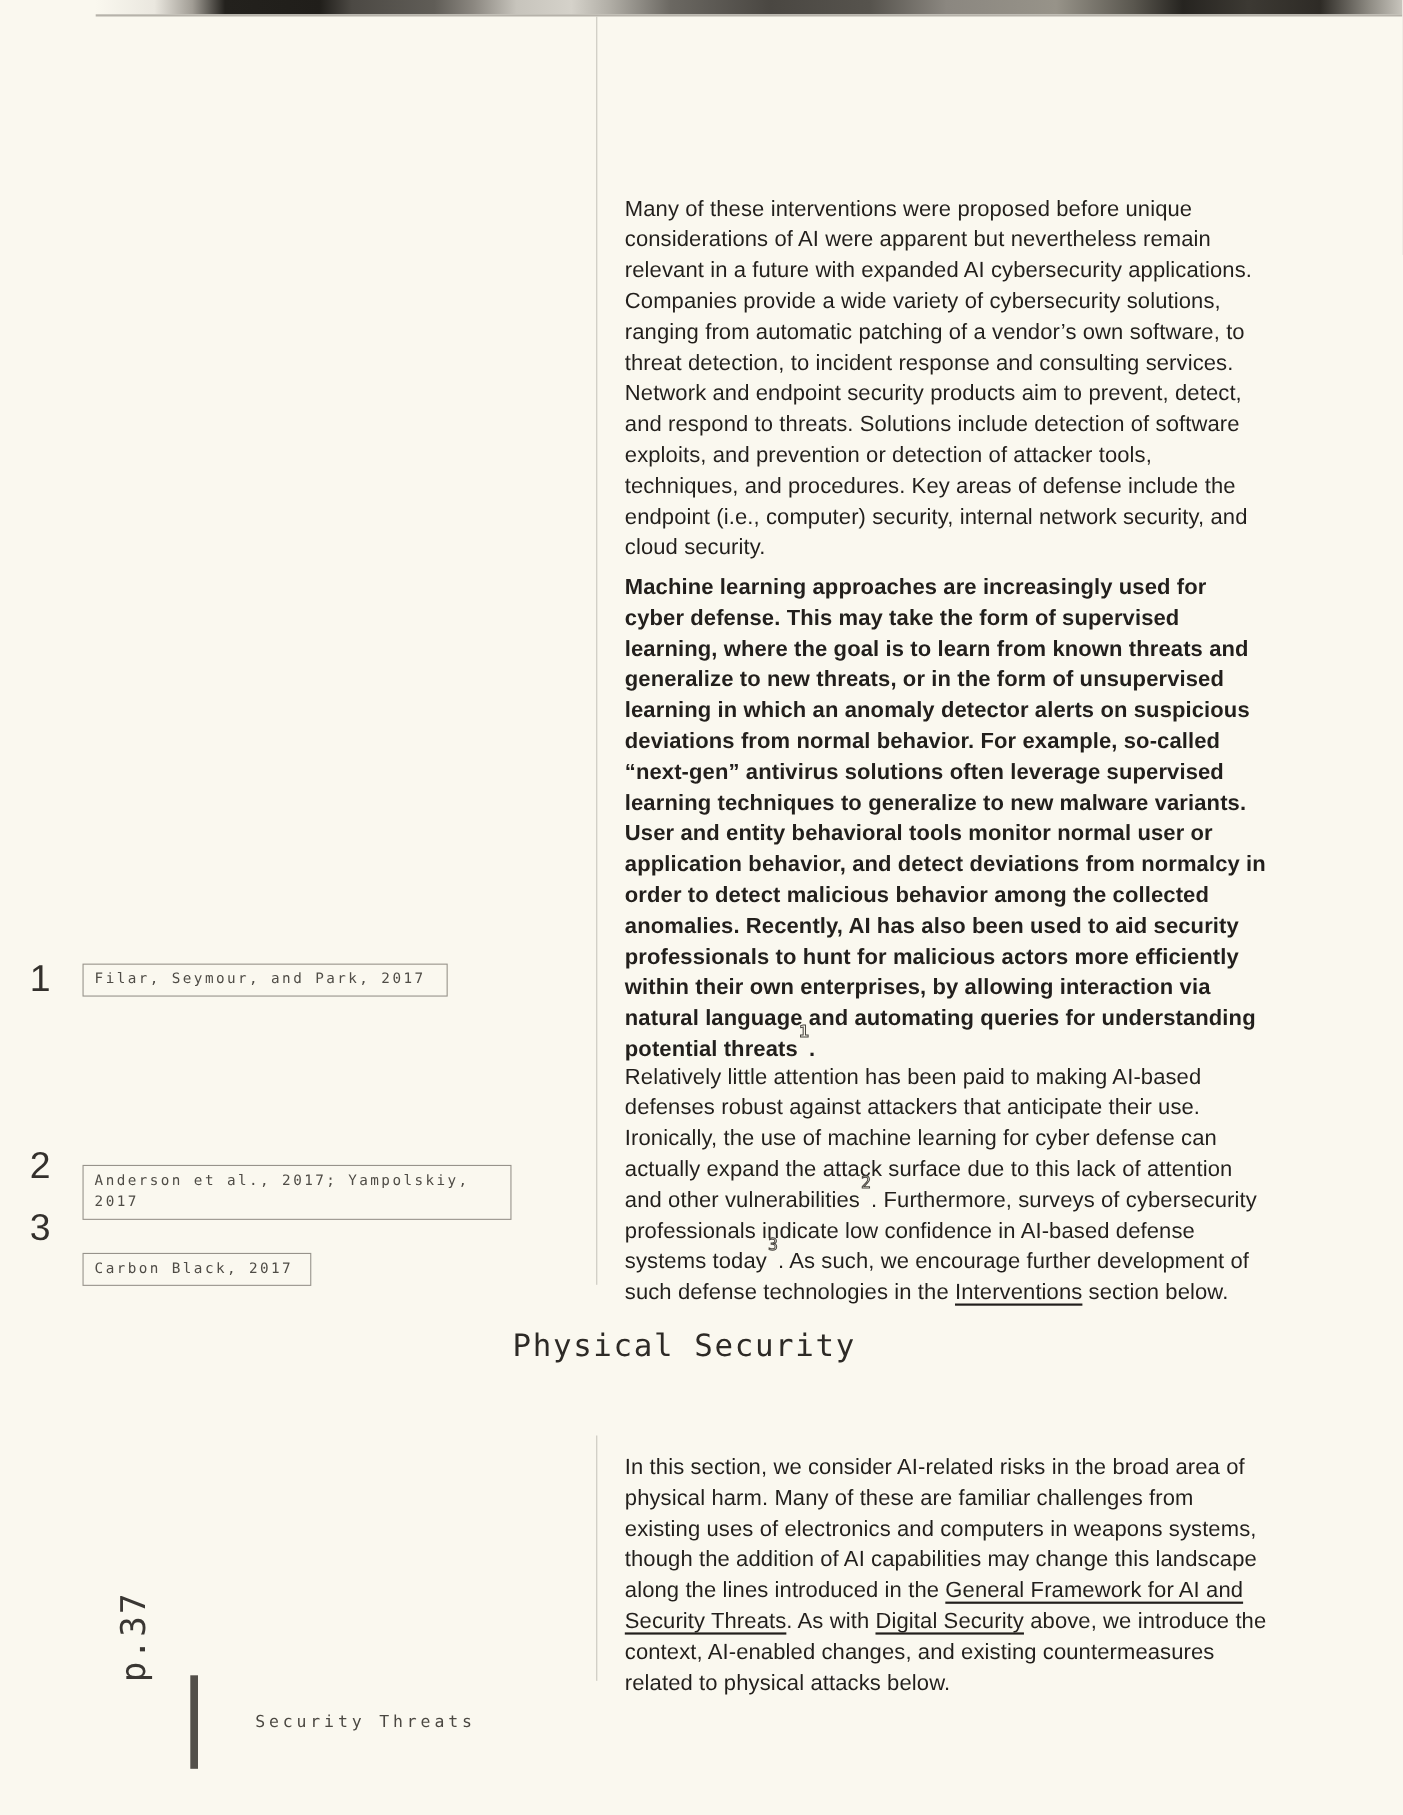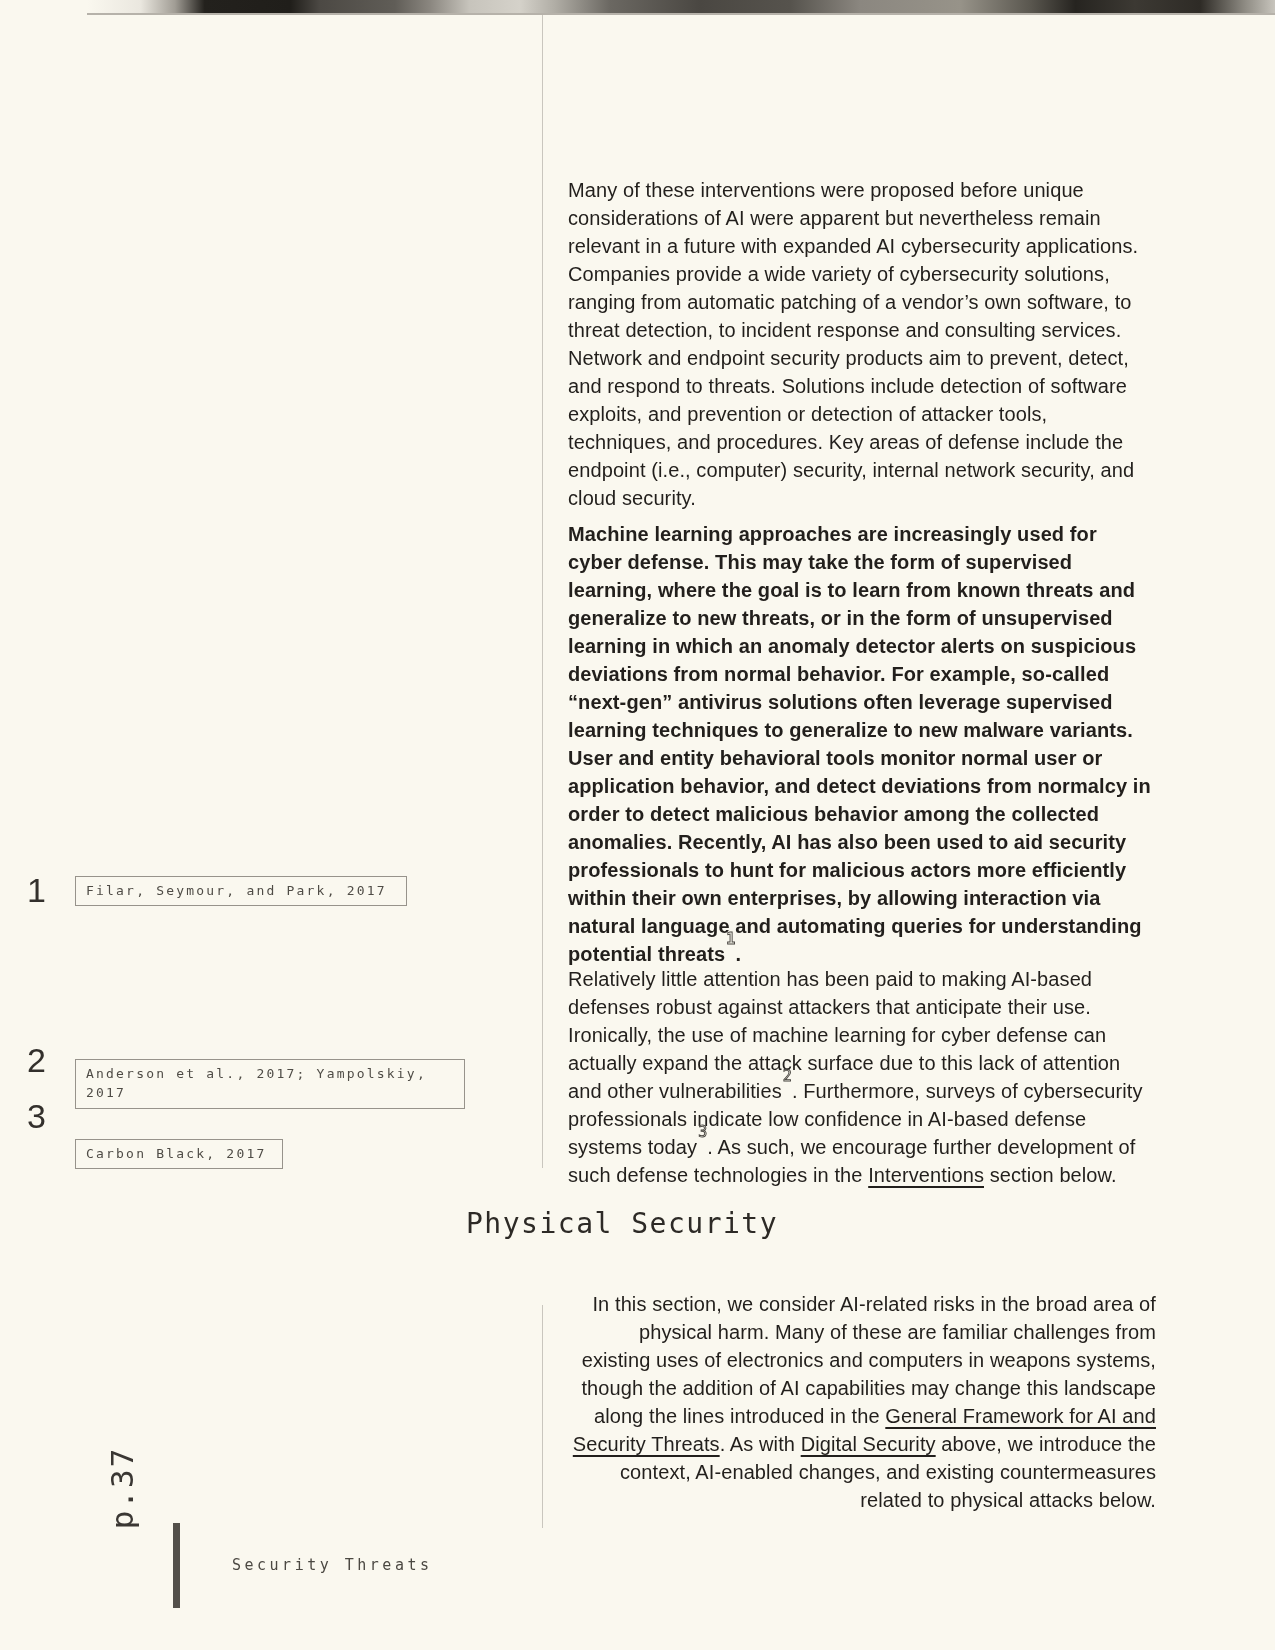--- a/index.html
+++ b/index.html
@@ -28,21 +28,21 @@
 
   
   .body-par{
     position:absolute;left:568px;width:588px;
     font-size:20px;line-height:28px;letter-spacing:0.1px;
     color:#221F1C;
   }
   .p1{top:156px;}
   .p2{top:500px;font-weight:bold;}
   .p3{top:933px;margin-top:32px;}
-  .p4{top:1270px;text-align:right;}
+  .p4{top:1300px;}
   .section-heading{
     position:absolute;left:466px;top:1207px;margin:0;
     font-family:"DejaVu Sans Mono",monospace;
     font-weight:400;font-size:28px;line-height:34px;letter-spacing:1.5px;
     color:#2D2A26;
   }
   .doc-link{
     color:inherit;text-decoration:underline;
     text-decoration-thickness:2px;text-underline-offset:4px;
     cursor:pointer;

